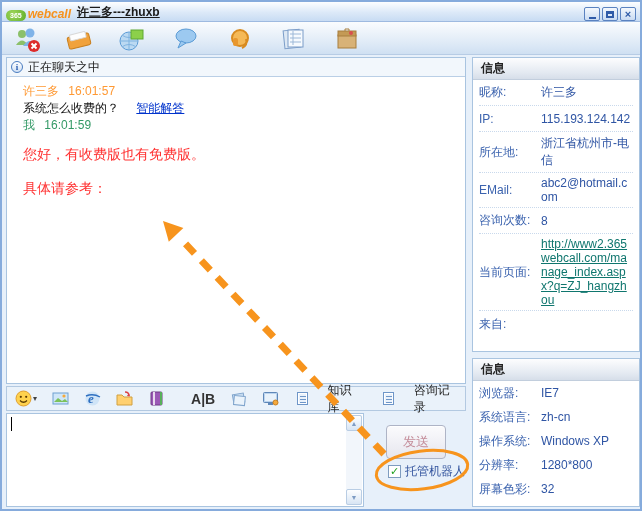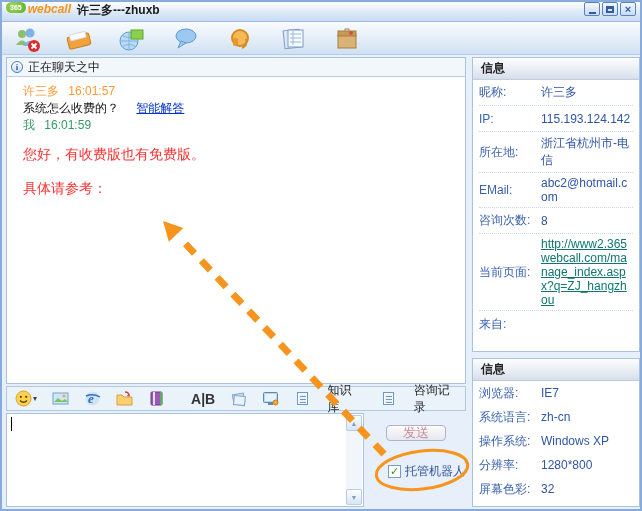--- a/index.html
+++ b/index.html
@@ -4,25 +4,25 @@
 <style>
   * { margin:0; padding:0; box-sizing:border-box; }
   body { font-family:"Liberation Sans","DejaVu Sans",sans-serif; background:#fff; }
   .window { position:relative; width:642px; height:511px; background:#E7F0FA;
             border:2px solid #86ABDC; overflow:hidden; }
   .abs { position:absolute; }
 
   
   .titlebar { left:0; top:0; width:100%; height:20px;
     background:linear-gradient(#FDFEFF,#DCE9F8 55%,#C8DCF3);
-    border-bottom:1px solid #9EBAE0; display:flex; align-items:flex-start; padding:0 4px; }
+    border-bottom:1px solid #9EBAE0; display:flex; align-items:flex-end; padding:0 4px; }
   .logo-badge { background:radial-gradient(circle at 35% 35%,#9FD65A,#5FAE2A); color:#fff;
     font-size:7px; font-weight:bold; border-radius:8px; padding:2px 4px; margin-right:2px; }
   .logo-brand { color:#F6921E; font-weight:bold; font-size:12px; font-style:italic; margin-right:6px; }
-  .win-title { font-size:12px; font-weight:bold; color:#1A1A1A; }
+  .win-title { font-size:12px; font-weight:bold; color:#1A1A1A;text-decoration:underline; }
   .win-controls { margin-left:auto; display:flex; gap:2px; }
   .win-btn { width:16px; height:14px; border:1px solid #5A82C0;
     background:linear-gradient(#F4F8FD,#C9DBF2); border-radius:2px;
     display:flex; align-items:center; justify-content:center; }
   .glyph-min { width:7px; height:2px; background:#2F5BA8; margin-top:7px; }
   .glyph-max { width:8px; height:7px; border:2px solid #2F5BA8; border-top-width:3px; }
   .glyph-close { color:#2F5BA8; font-size:11px; font-weight:bold; line-height:10px; }
 
   
   .toolbar { left:0; top:20px; width:100%; height:33px;
@@ -69,21 +69,21 @@
 
   .inputarea { left:4px; top:411px; width:358px; height:94px; background:#fff;
     border:1px solid #A9C4E0; }
   .text-caret { left:4px; top:3px; width:1px; height:14px; background:#000; }
   .vscroll { right:1px; top:1px; width:16px; height:90px; background:#F2F6FB; }
   .sc-btn { width:16px; height:16px; border:1px solid #B9CDE4;
     background:linear-gradient(#FDFEFF,#D8E5F4); color:#7E9CC4; font-size:7px;
     display:flex; align-items:center; justify-content:center; border-radius:2px; }
   .sc-down { position:absolute; bottom:0; }
 
-  .sendbtn { left:384px; top:423px; width:60px; height:16px; border:1px solid #AEB4C6;
+  .sendbtn { left:384px; top:423px; width:60px; height:34px; border:1px solid #AEB4C6;
     border-radius:4px; background:linear-gradient(#FBFBFD,#E6E6EE);
     box-shadow:inset 0 1px 0 #fff; color:#C58E9B; font-size:13px;
     display:flex; align-items:center; justify-content:center; cursor:pointer; }
   .robot-row { left:386px; top:461px; display:flex; align-items:center; gap:4px; cursor:pointer; }
   .chk { width:13px; height:13px; border:1px solid #7E9CC0; background:#fff;
     display:flex; align-items:center; justify-content:center; }
   .chk::after { content:"✓"; color:#1FA01F; font-size:11px; font-weight:bold; line-height:11px; }
   .robot-label { font-size:12px; color:#33549E; }
 
   

